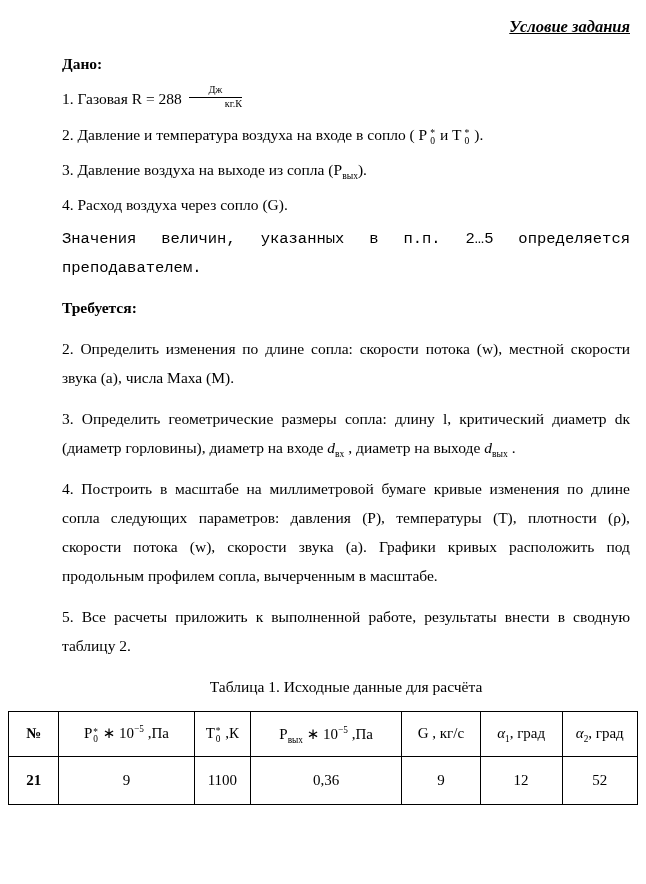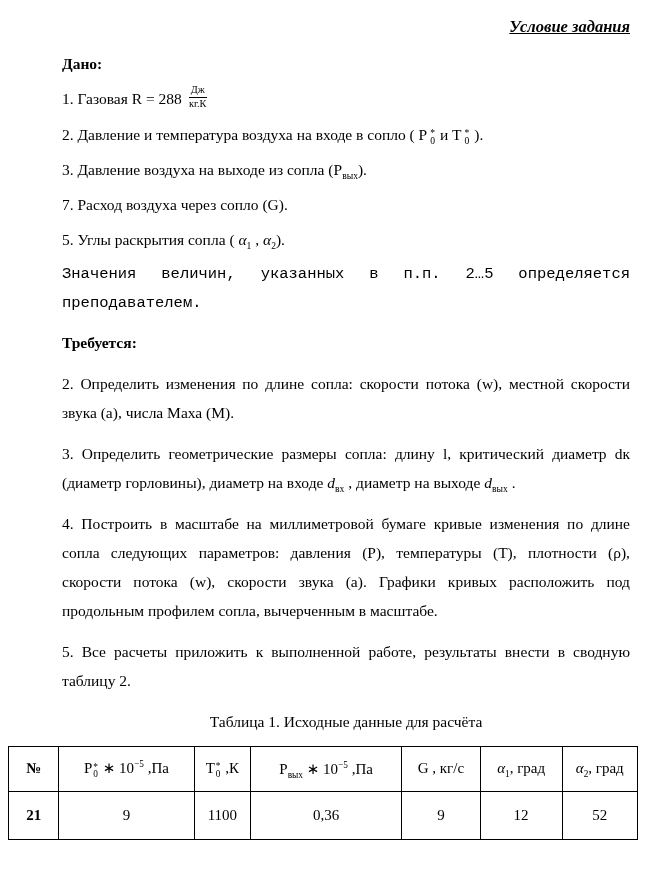--- a/index.html
+++ b/index.html
@@ -25,21 +25,21 @@
     display:inline-block;vertical-align:-0.42em;line-height:0.78;
     font-size:62%;text-align:left;margin:0 1px 0 3px;
   }
   .ss span{display:block;}
   
   .frac{
     display:inline-block;vertical-align:middle;text-align:center;
     font-size:66%;line-height:1.25;margin:0 3px;position:relative;top:-3px;
   }
   .frac .num{display:block;border-bottom:1.3px solid #000;padding:0 2px;}
-  .frac .den{display:block;}
+  .frac .den{display:block;margin-left:36px;}
   
   .caption{text-align:center;margin:4px 0 10px 0;}
   .table-wrap{margin-left:-54px;width:630px;}
   table{border-collapse:collapse;width:100%;table-layout:fixed;}
   td{
     border:1.5px solid #000;text-align:center;vertical-align:middle;
     font-size:15px;padding:0 2px;overflow:hidden;
   }
   tr.hrow td{height:44px;}
   tr.drow td{height:47px;}
@@ -58,26 +58,22 @@
     <p><span>1. Газовая R = 288</span>
       <span class="frac"><span class="num">Дж</span><span class="den">кг.К</span></span>
       </p>
 
     <p><span>2. Давление и температура воздуха на входе в сопло ( P</span><span class="ss"><span>*</span><span>0</span></span>
       <span>и T</span><span class="ss"><span>*</span><span>0</span></span>
       <span>).</span></p>
 
     <p><span>3. Давление воздуха на выходе из сопла (P</span><sub>вых</sub><span>).</span></p>
 
-    <p>7. Расход воздуха через сопло (G).</p>
+    <p>4. Расход воздуха через сопло (G).</p>
 
-    <p><span>5. Углы раскрытия сопла (</span>
-      <span class="it">α</span><sub>1</sub>
-      <span>,</span>
-      <span class="it">α</span><sub>2</sub><span>).</span></p>
 
     <p class="note">Значения величин, указанных в п.п. 2…5 определяется преподавателем.</p>
   </div>
 
   <div class="req">
     <p class="head head-req">Требуется:</p>
 
 
     <p>2. Определить изменения по длине сопла: скорости потока (w), местной скорости звука (а), числа Маха (М).</p>
 

